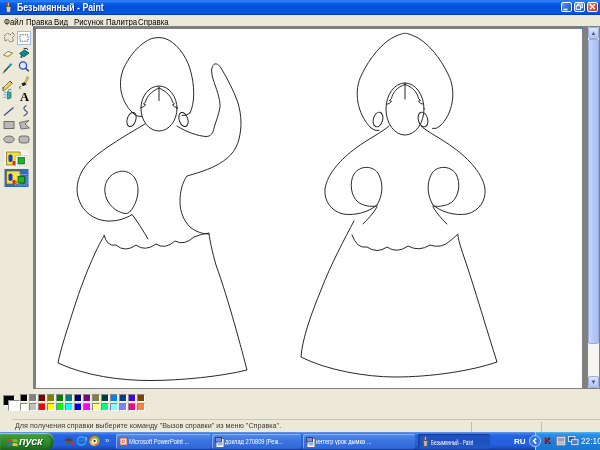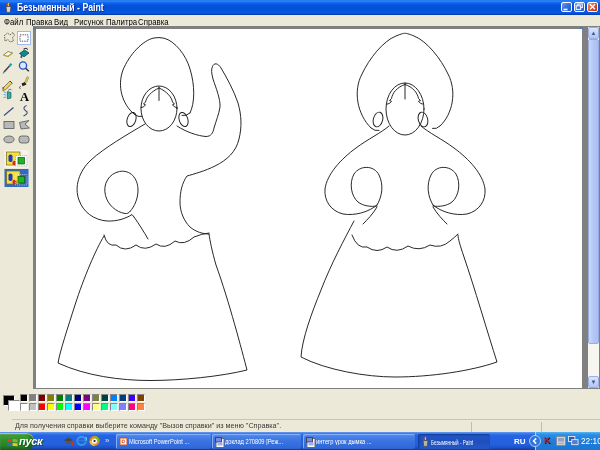--- a/index.html
+++ b/index.html
@@ -26,21 +26,21 @@
   #sthumb{position:absolute;left:0;top:12px;width:11px;height:305px;background:linear-gradient(90deg,#c8d8fb,#b3c7f7 50%,#a9bef4);border:1px solid #98abdf;border-radius:2px;box-sizing:border-box;}
   
   #palette{left:0;top:389px;width:600px;height:30px;background:#ECE9D8;}
   .cell{position:absolute;width:8px;height:8px;box-sizing:border-box;border-top:1px solid #888;border-left:1px solid #888;border-right:1px solid #fff;border-bottom:1px solid #fff;}
   
   #statusbar{left:12px;top:419px;width:600px;height:13px;background:#ECE9D8;border-top:1px solid #c9c5b6;font-size:7.2px;color:#3a3a38;}
   .sdiv{position:absolute;top:2px;height:10px;width:1px;background:#c0bcae;}
   
   #taskbar{left:0;top:432px;width:600px;height:18px;
    background:linear-gradient(180deg,#6d9af0 0%,#3a80ee 8%,#2663e0 20%,#2560dd 70%,#1c50c8 88%,#16398f 100%);}
-  #startbtn{left:0;top:1px;width:34px;height:17px;border-radius:0 8px 8px 0;
+  #startbtn{left:0;top:1px;width:54px;height:17px;border-radius:0 8px 8px 0;
    background:linear-gradient(180deg,#79bc6e 0%,#3f9c38 15%,#2f8f2d 45%,#27812a 75%,#1d661d 100%);
    box-shadow:inset 0 1px 1px #a8d598, inset -2px 0 3px #17551a;}
   #startbtn span{position:absolute;left:19px;top:2px;color:#fff;font-weight:bold;font-style:italic;font-size:11px;text-shadow:1px 1px 1px #14541a;letter-spacing:-0.3px;}
   .taskbtn{position:absolute;top:2px;height:15px;border-radius:2px;font-size:6.8px;
    background:linear-gradient(180deg,#71a1f2 0%,#4a83e8 12%,#3a72e0 50%,#3169da 90%,#2c5fce 100%);
    box-shadow:inset 1px 1px 0 #86aef5;color:#fff;}
   .taskbtn.active{background:linear-gradient(180deg,#2356c4 0%,#1e4fbe 50%,#2558c8 100%);box-shadow:inset 1px 1px 2px #123a96;}
   .tbtext{position:absolute;left:13px;top:4px;white-space:nowrap;overflow:hidden;transform:scale(0.84,1);transform-origin:0 0;}
   #tray{left:535px;top:0;width:65px;height:18px;
    background:linear-gradient(180deg,#55b5f2 0%,#2a8ee6 15%,#1f7edb 50%,#1b77d3 100%);

